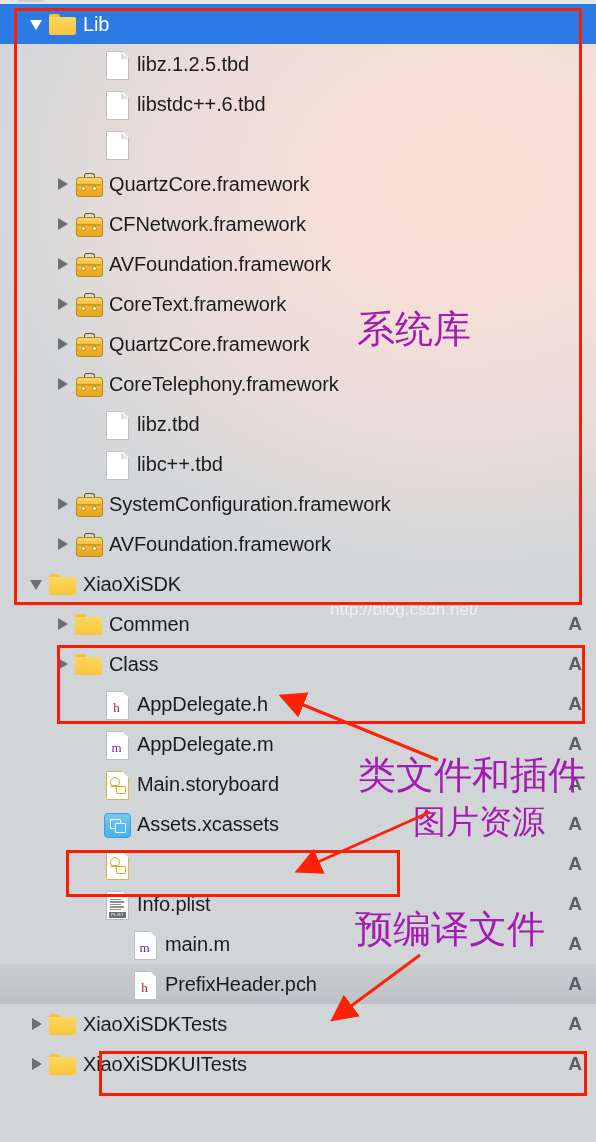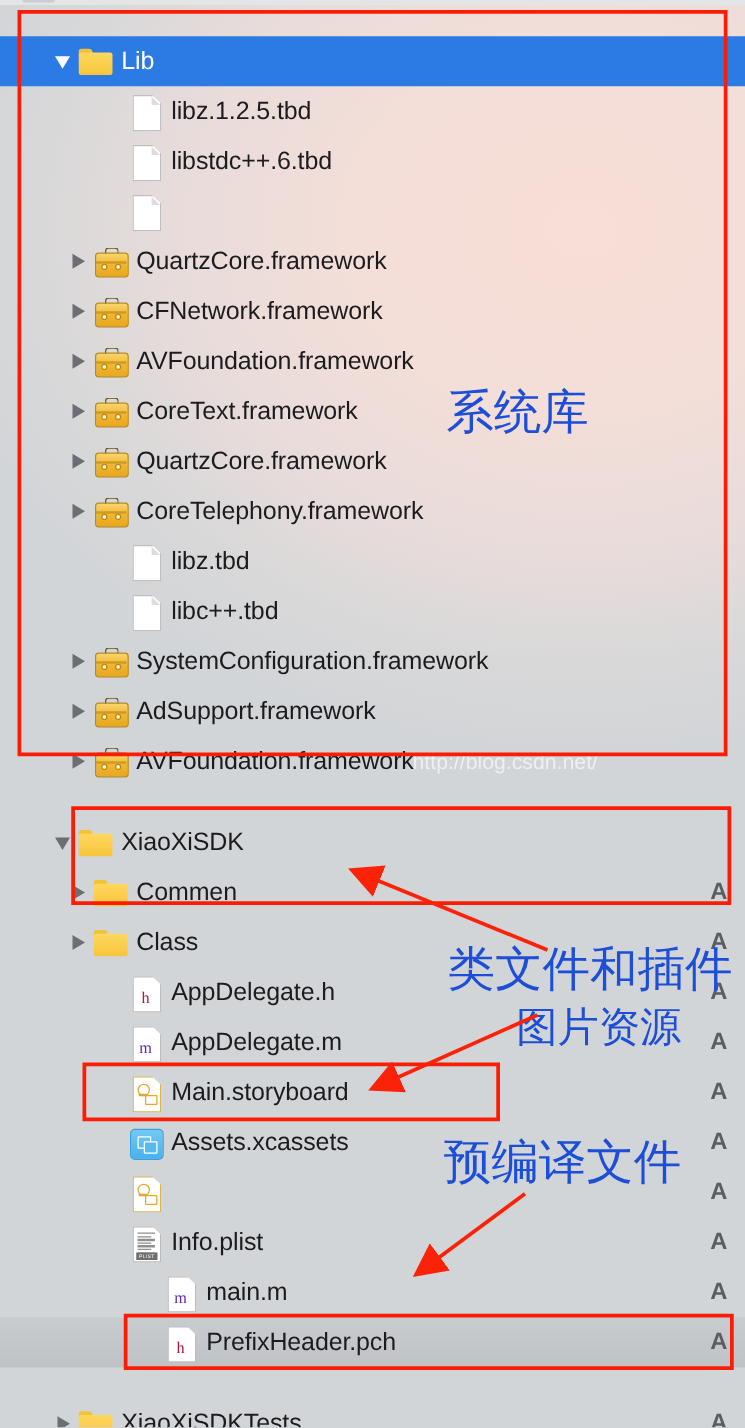--- a/index.html
+++ b/index.html
@@ -100,29 +100,29 @@
   .label{
     font-size:20px;color:#1c1c1e;letter-spacing:-.1px;white-space:nowrap;
   }
   .row.selected-active .label{color:#ffffff;}
 
   .status{
     margin-left:auto;font-size:19px;font-weight:bold;color:#5a5e62;padding-left:10px;
   }
 
   
-  .ind-0{padding-left:42px;margin-top:25px;}
+  .ind-0{padding-left:28px;}
   .ind-1{padding-left:54px;}
   .ind-pad-1{padding-left:82px;}
   .ind-pad-2{padding-left:110px;}
 
   
   #annotations{position:absolute;inset:0;pointer-events:none;}
   .ann-box{position:absolute;border:3px solid #fb1c06;box-sizing:border-box;}
-  .ann-text{position:absolute;color:#1d4ed8;white-space:nowrap;
+  .ann-text{position:absolute;color:#a21caf;white-space:nowrap;
     font-family:"DejaVu Sans","Liberation Sans",sans-serif;font-size:38px;font-weight:400;line-height:1;}
   .ann-text.small{font-size:33px;}
   .watermark{position:absolute;color:rgba(255,255,255,.62);font-size:17px;white-space:nowrap;
     font-family:"Liberation Sans",sans-serif;}
 </style>
 </head>
 <body>
 
 <div id="navigator">
 
@@ -268,33 +268,20 @@
         <span class="icon">
           <span class="ic-fw">
             <span class="handle"></span>
             <span class="case"></span>
             <span class="band"></span>
             <span class="d1"></span>
             <span class="d2"></span>
           </span>
         </span>
         <span class="label">SystemConfiguration.framework</span>
-      </div>
-      <div class="row ind-1">
-        <span class="twisty closed"></span>
-        <span class="icon">
-          <span class="ic-fw">
-            <span class="handle"></span>
-            <span class="case"></span>
-            <span class="band"></span>
-            <span class="d1"></span>
-            <span class="d2"></span>
-          </span>
-        </span>
-        <span class="label">AdSupport.framework</span>
       </div>
       <div class="row ind-1">
         <span class="twisty closed"></span>
         <span class="icon">
           <span class="ic-fw">
             <span class="handle"></span>
             <span class="case"></span>
             <span class="band"></span>
             <span class="d1"></span>
             <span class="d2"></span>

